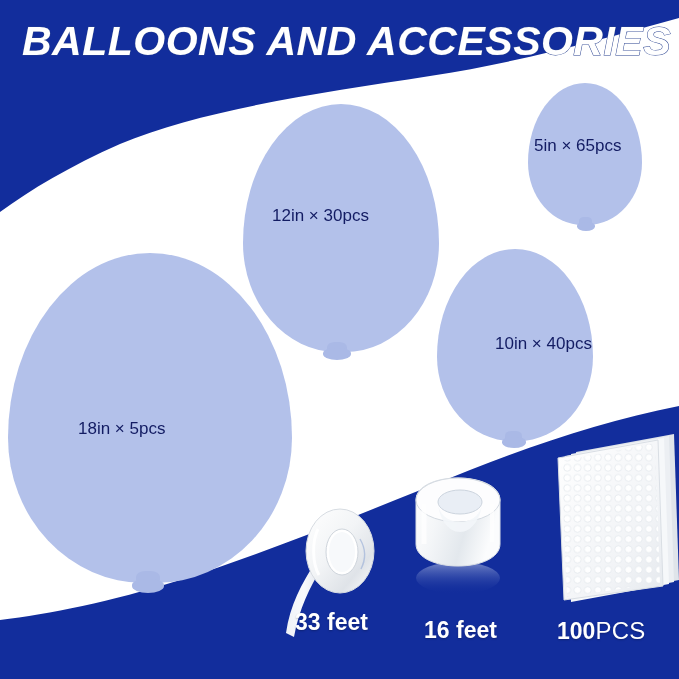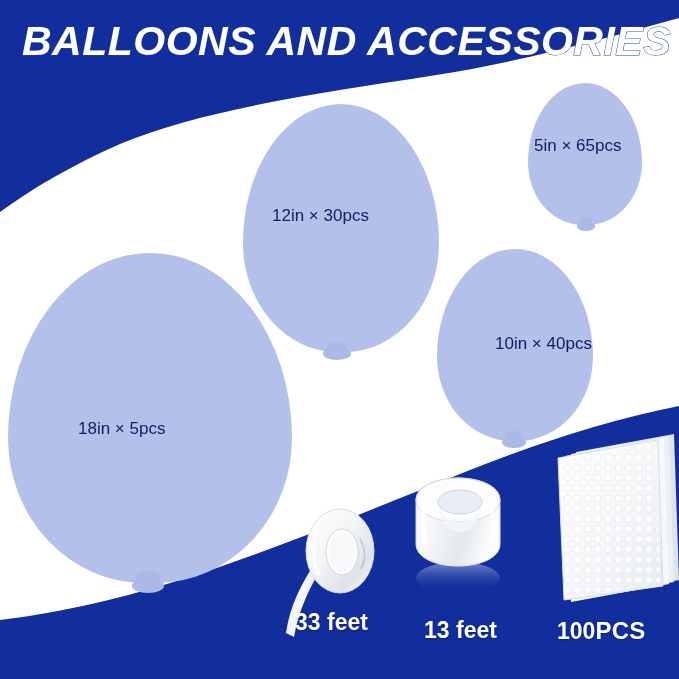--- a/index.html
+++ b/index.html
@@ -91,21 +91,21 @@
     color: #ffffff;
     font-size: 23px;
     font-weight: bold;
     white-space: nowrap;
     z-index: 35;
     text-shadow: 0 1px 2px rgba(0,0,0,0.25);
   }
   #acc-label-33  { left: 295px; top: 597px; margin-top: 12px; }
   #acc-label-16  { left: 424px; top: 617px; }
   #acc-label-160 { left: 557px; top: 617px; }
-  .acc-label .pcs-strong { font-weight: bold; font-size: 24px; letter-spacing: 0.3px; }
+  .acc-label .pcs-strong { font-weight: normal; font-size: 24px; letter-spacing: 0.3px; }
 </style>
 </head>
 <body>
 
 <div id="stage">
 
   <svg class="bg-svg" viewBox="0 0 679 679" preserveAspectRatio="none">
 
     <path d="M0,0 L679,0 L679,18
              C600,40 520,62 430,76
@@ -224,18 +224,18 @@
 
     <clipPath id="frontClip">
       <path d="M9,29 L103,11 L108,151 L15,165 Z"></path>
     </clipPath>
     <g clip-path="url(#frontClip)">
       <rect x="0" y="0" width="127" height="170" fill="url(#dotPattern)" opacity="0.95"></rect>
     </g>
   </svg>
 
   <div class="acc-label" id="acc-label-33">33 feet</div>
-  <div class="acc-label" id="acc-label-16">13 feet</div>
+  <div class="acc-label" id="acc-label-16">16 feet</div>
   <div class="acc-label" id="acc-label-160">
     <span>100</span><span class="pcs-strong">PCS</span>
   </div>
 
 </div>
 
 </body></html>

